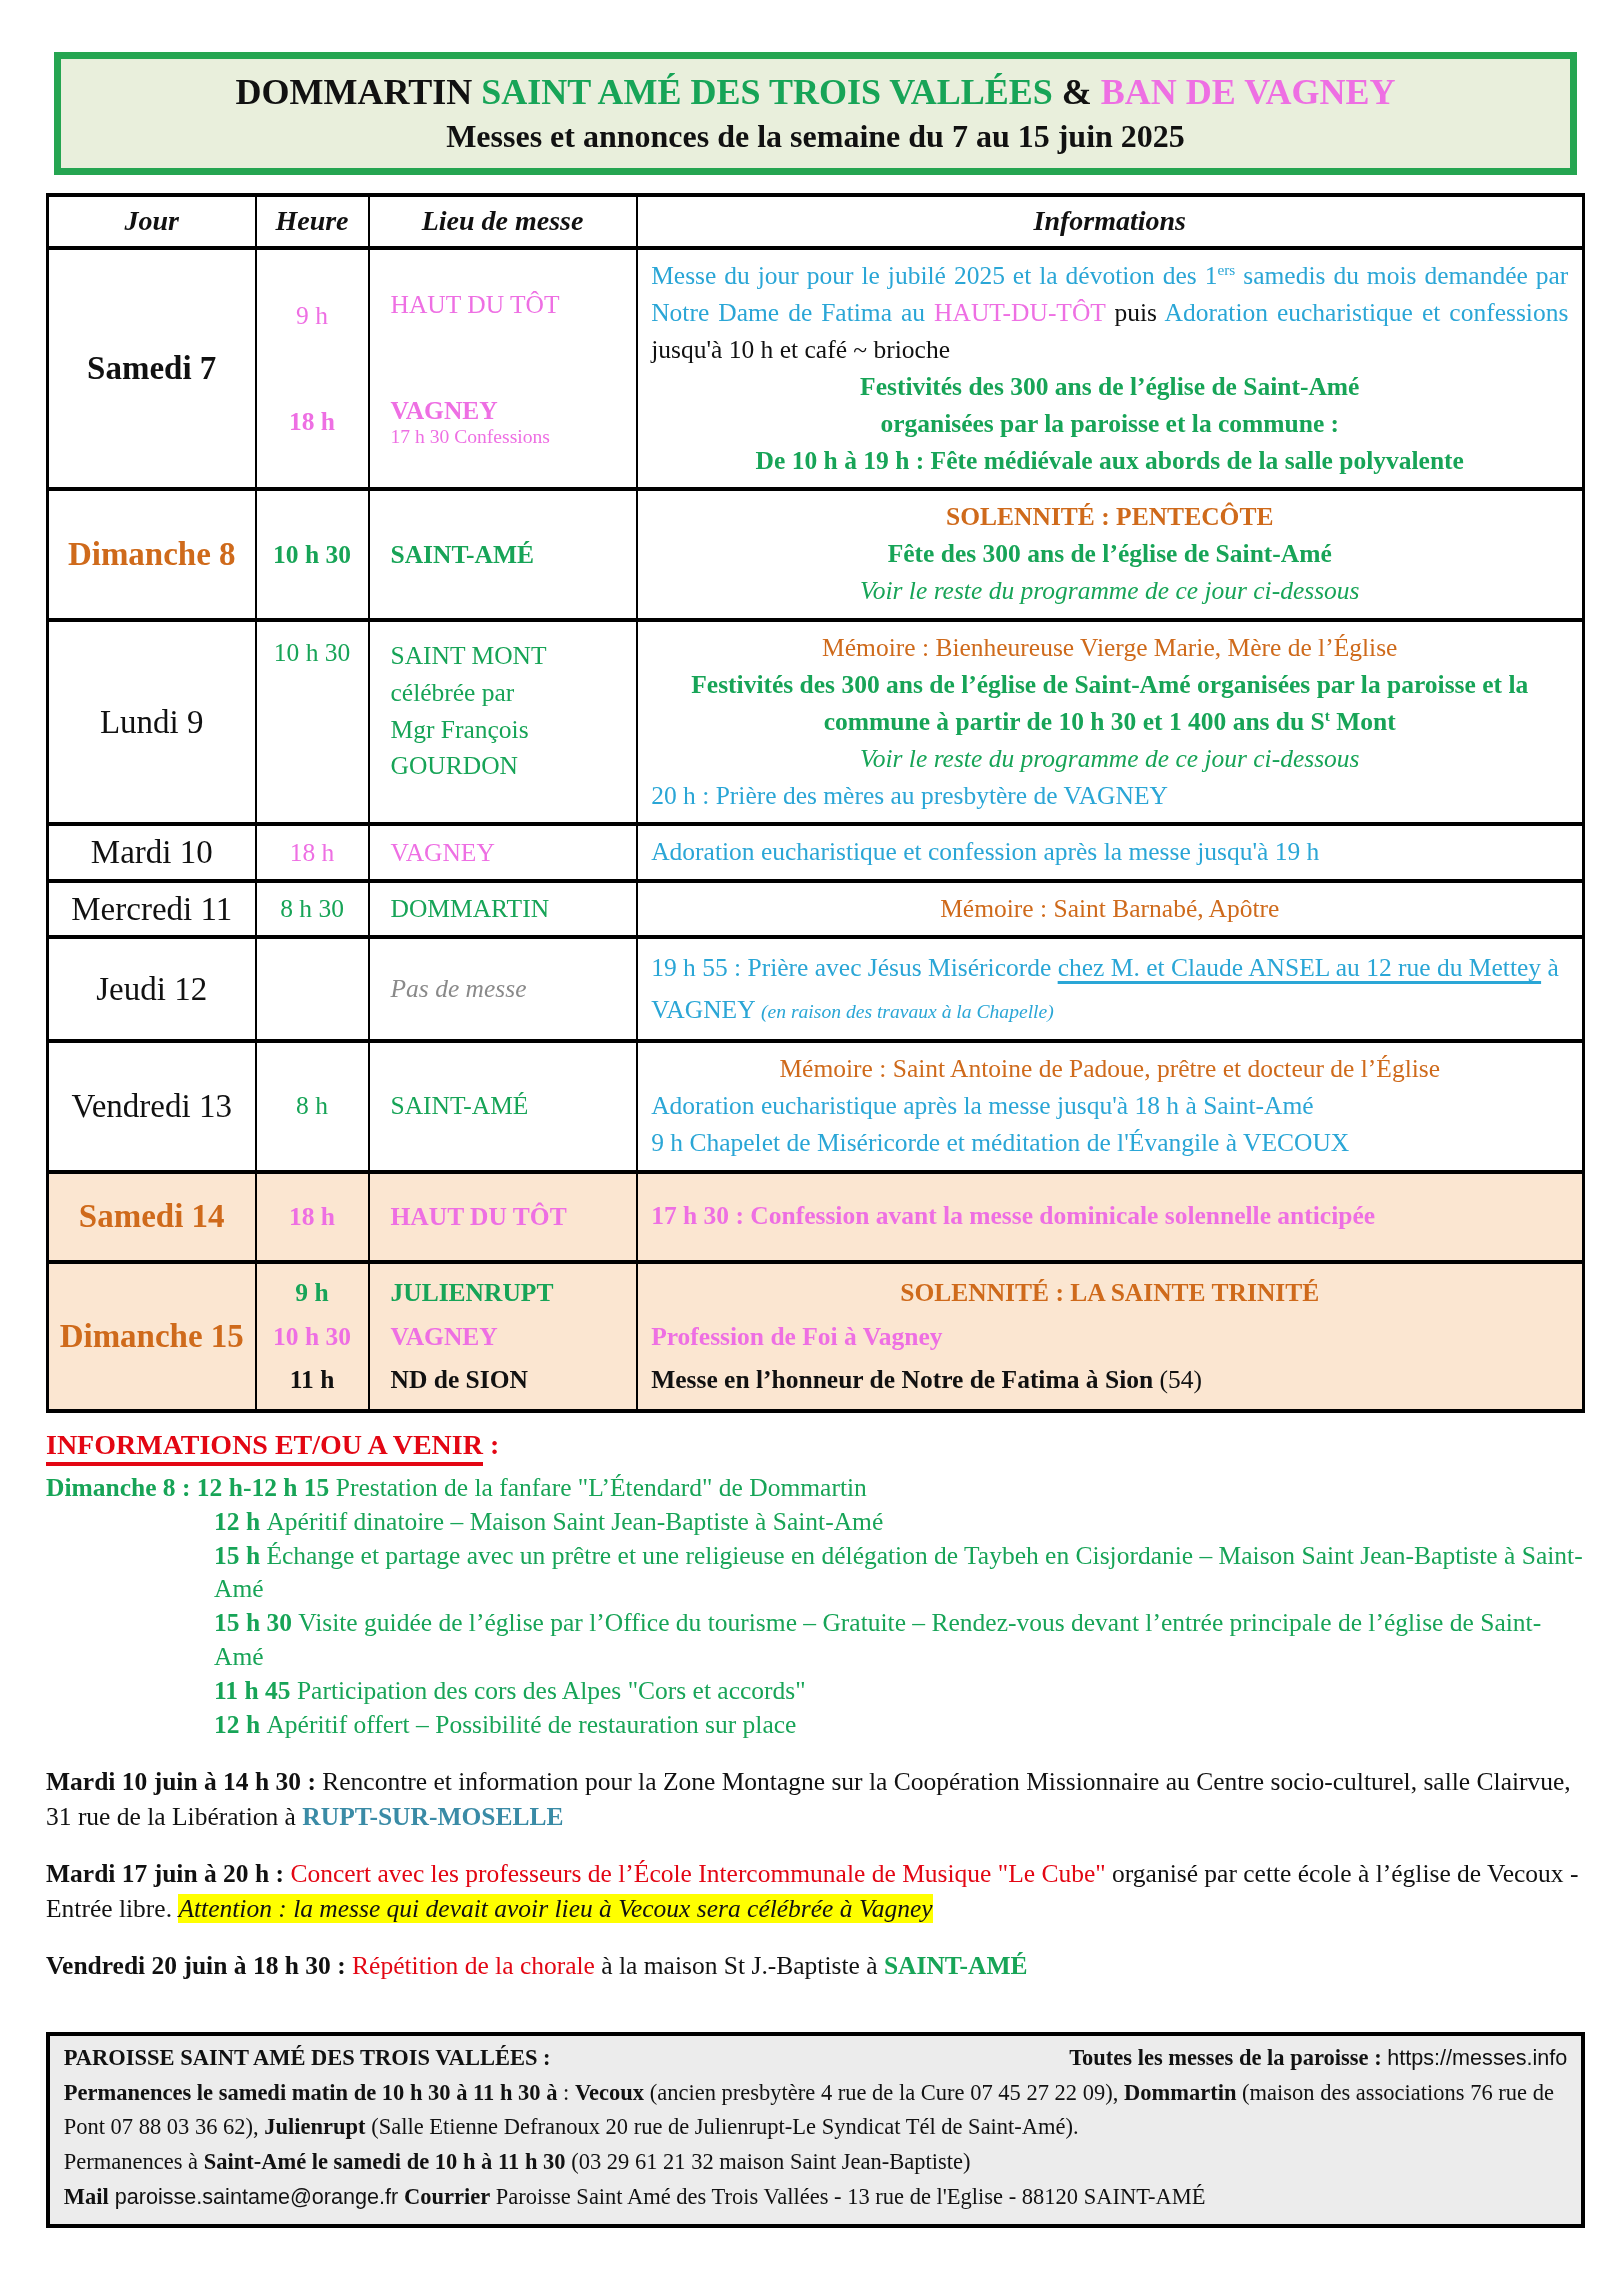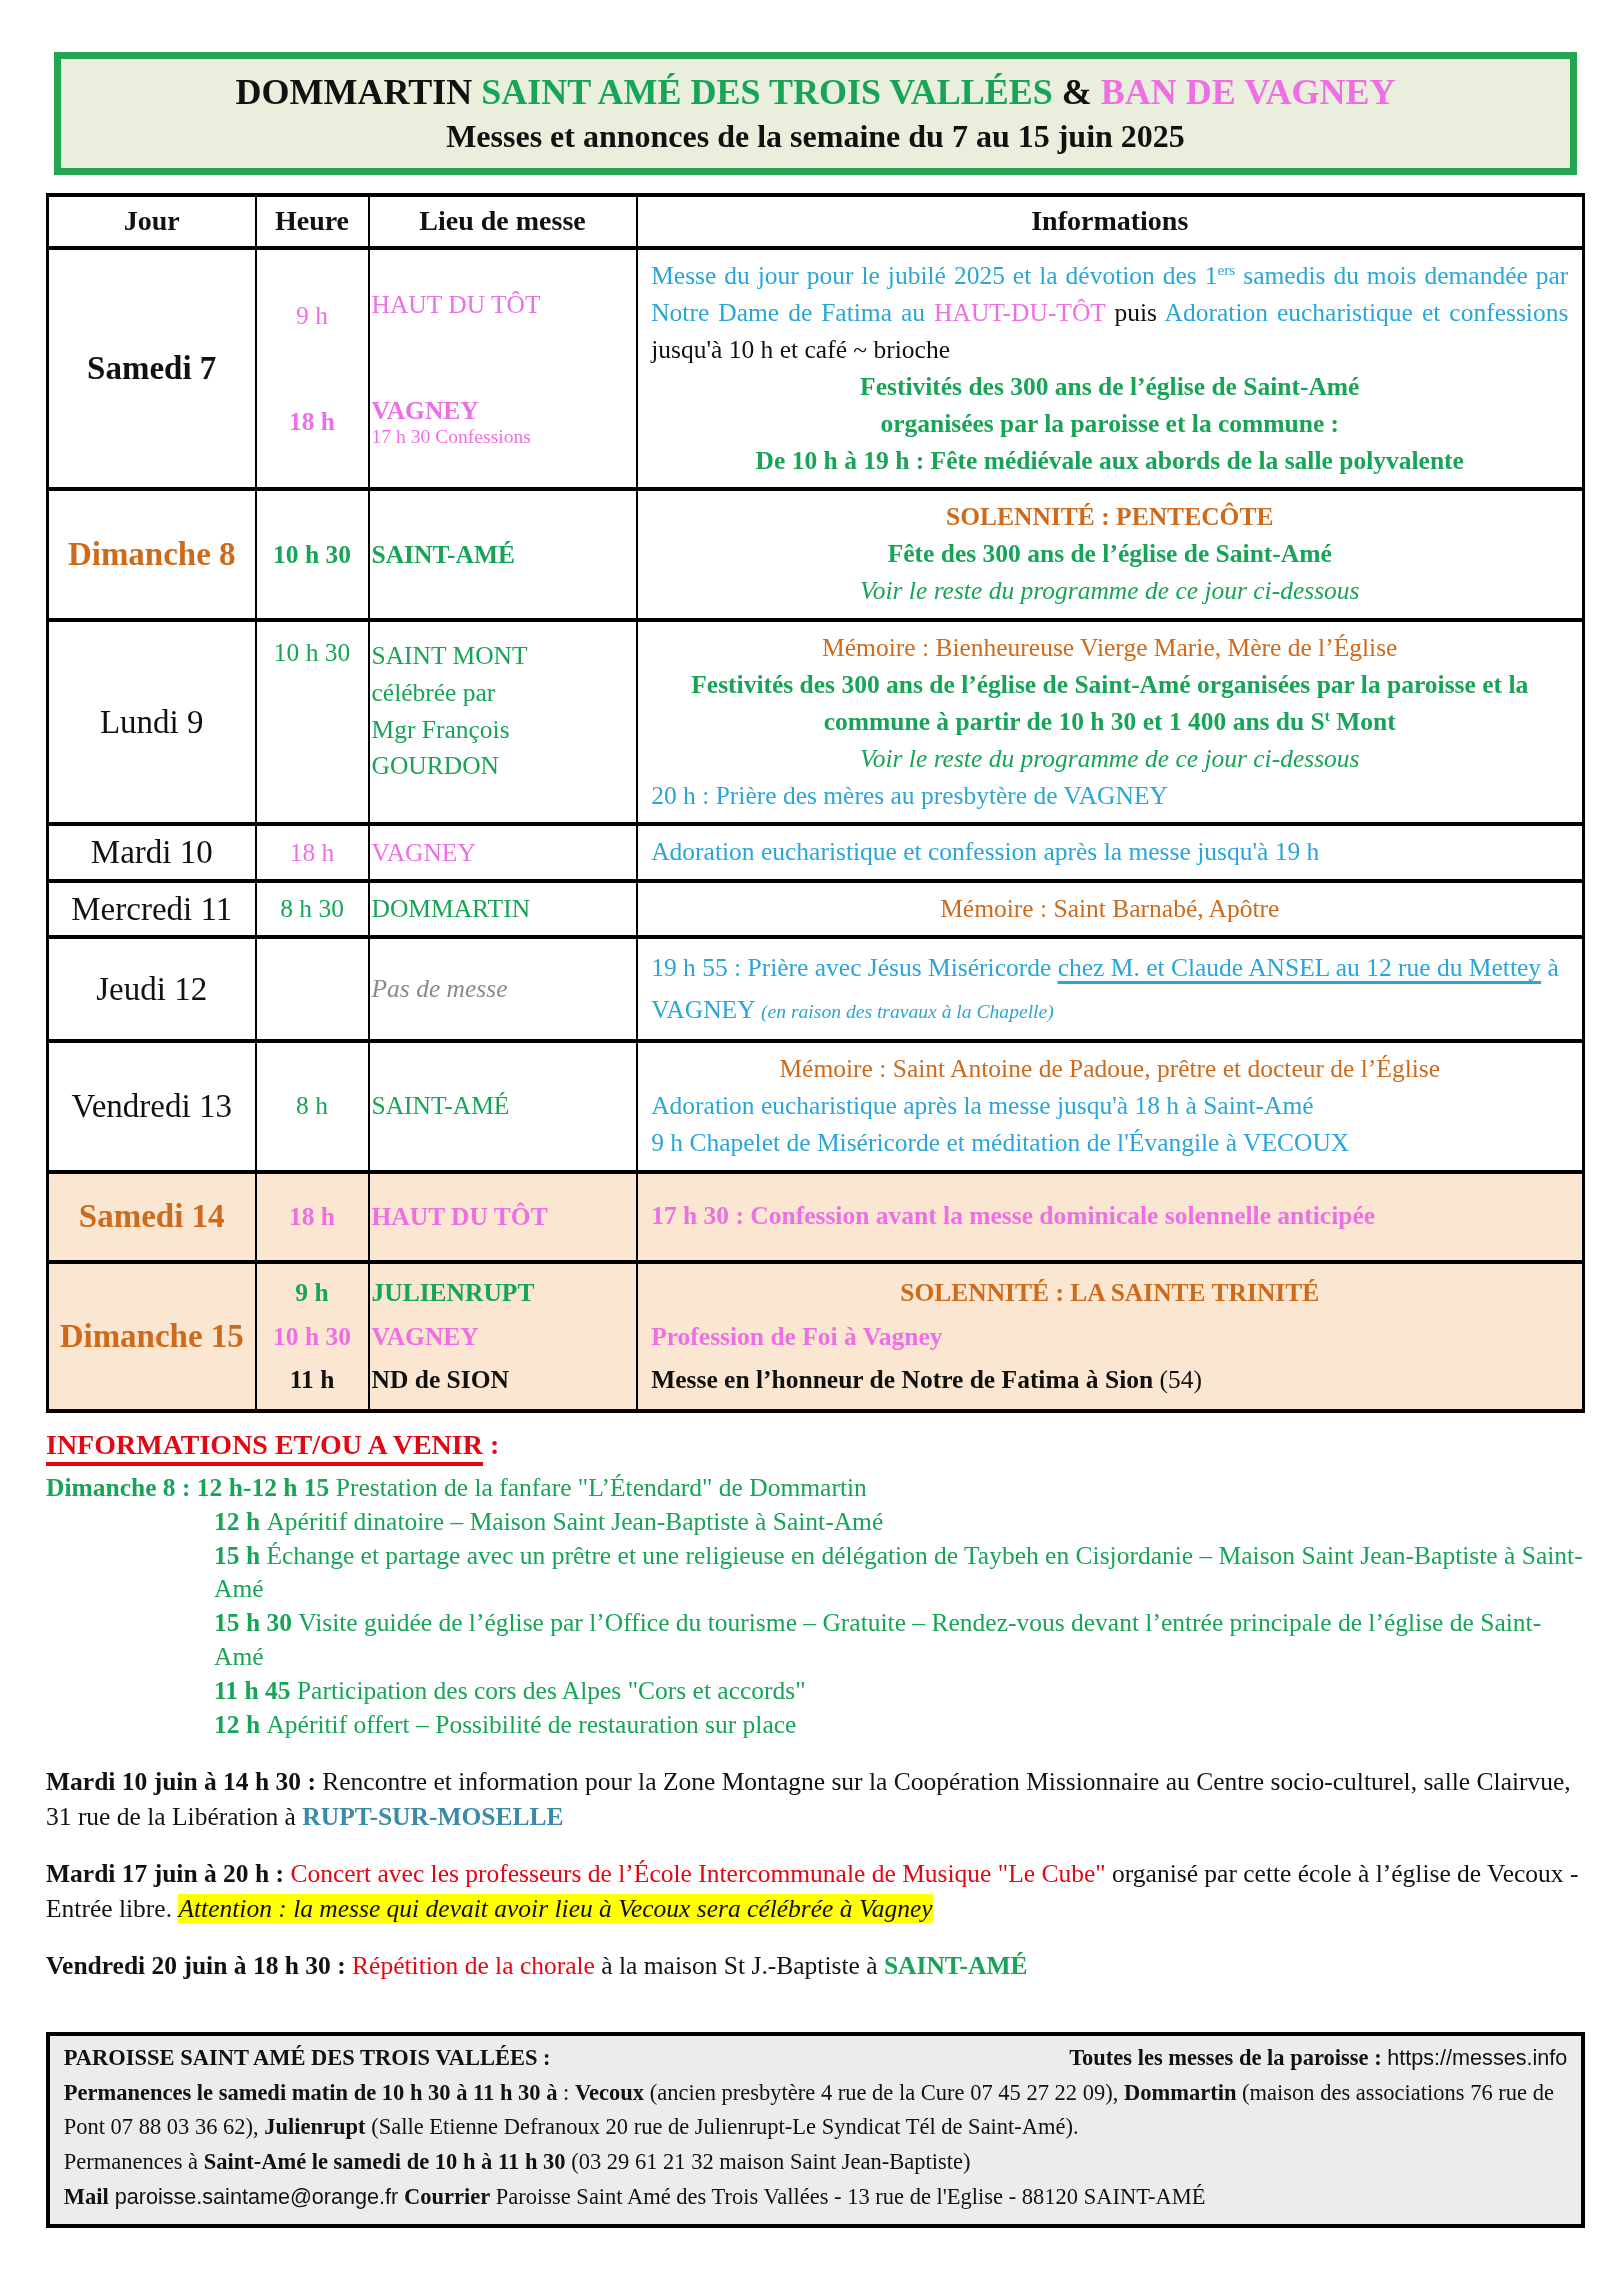--- a/index.html
+++ b/index.html
@@ -23,25 +23,25 @@
   .title-box { margin:0 7.8px 17.6px 7.8px; background:#e9efdc; border:7.8px solid #25a551;
                text-align:center; padding:11.8px 0 13.7px; }
   .title-l1 { font-size:36px; font-weight:bold; white-space:nowrap; }
   .title-l2 { font-size:32px; font-weight:bold; margin-top:4.9px; }
 
   
   table.sched { border-collapse:collapse; width:1539px; table-layout:fixed;
                 border:3.9px solid #000; }
   table.sched td, table.sched th { border-left:2.9px solid #000; border-right:2.9px solid #000;
                 border-top:4.9px solid #000; border-bottom:4.9px solid #000; overflow:hidden; }
-  th.hcell { font-size:28px; font-weight:bold; text-align:center; height:47px; background:#fff; }
+  th.hcell { font-size:28px; font-weight:bold; text-align:center; height:47px; background:#fff;font-style:italic; }
   td { vertical-align:middle; }
   .c-day  { text-align:center; font-size:33px; }
   .c-hr   { text-align:center; font-size:25.5px; }
-  .c-pl   { font-size:25.5px; padding-left:2px; padding-right:5.9px; }
+  .c-pl   { font-size:25.5px; padding-left:21px; padding-right:5.9px; }
   .c-in   { font-size:25.5px; padding:7.8px 13.7px; }
   .peach td { background:#fbe6d1; }
   .ln  { line-height:1.45; }
   .ctr { text-align:center;font-family:Liberation Serif, serif; }
   .jst { text-align:justify; }
   .sm  { font-size:19.6px; }
   .stack { display:flex; flex-direction:column; justify-content:center; }
   .sp75 { height:76px; }
   .vtop { vertical-align:top; padding-top:15.7px; }
   .lh17 { line-height:1.7; }

